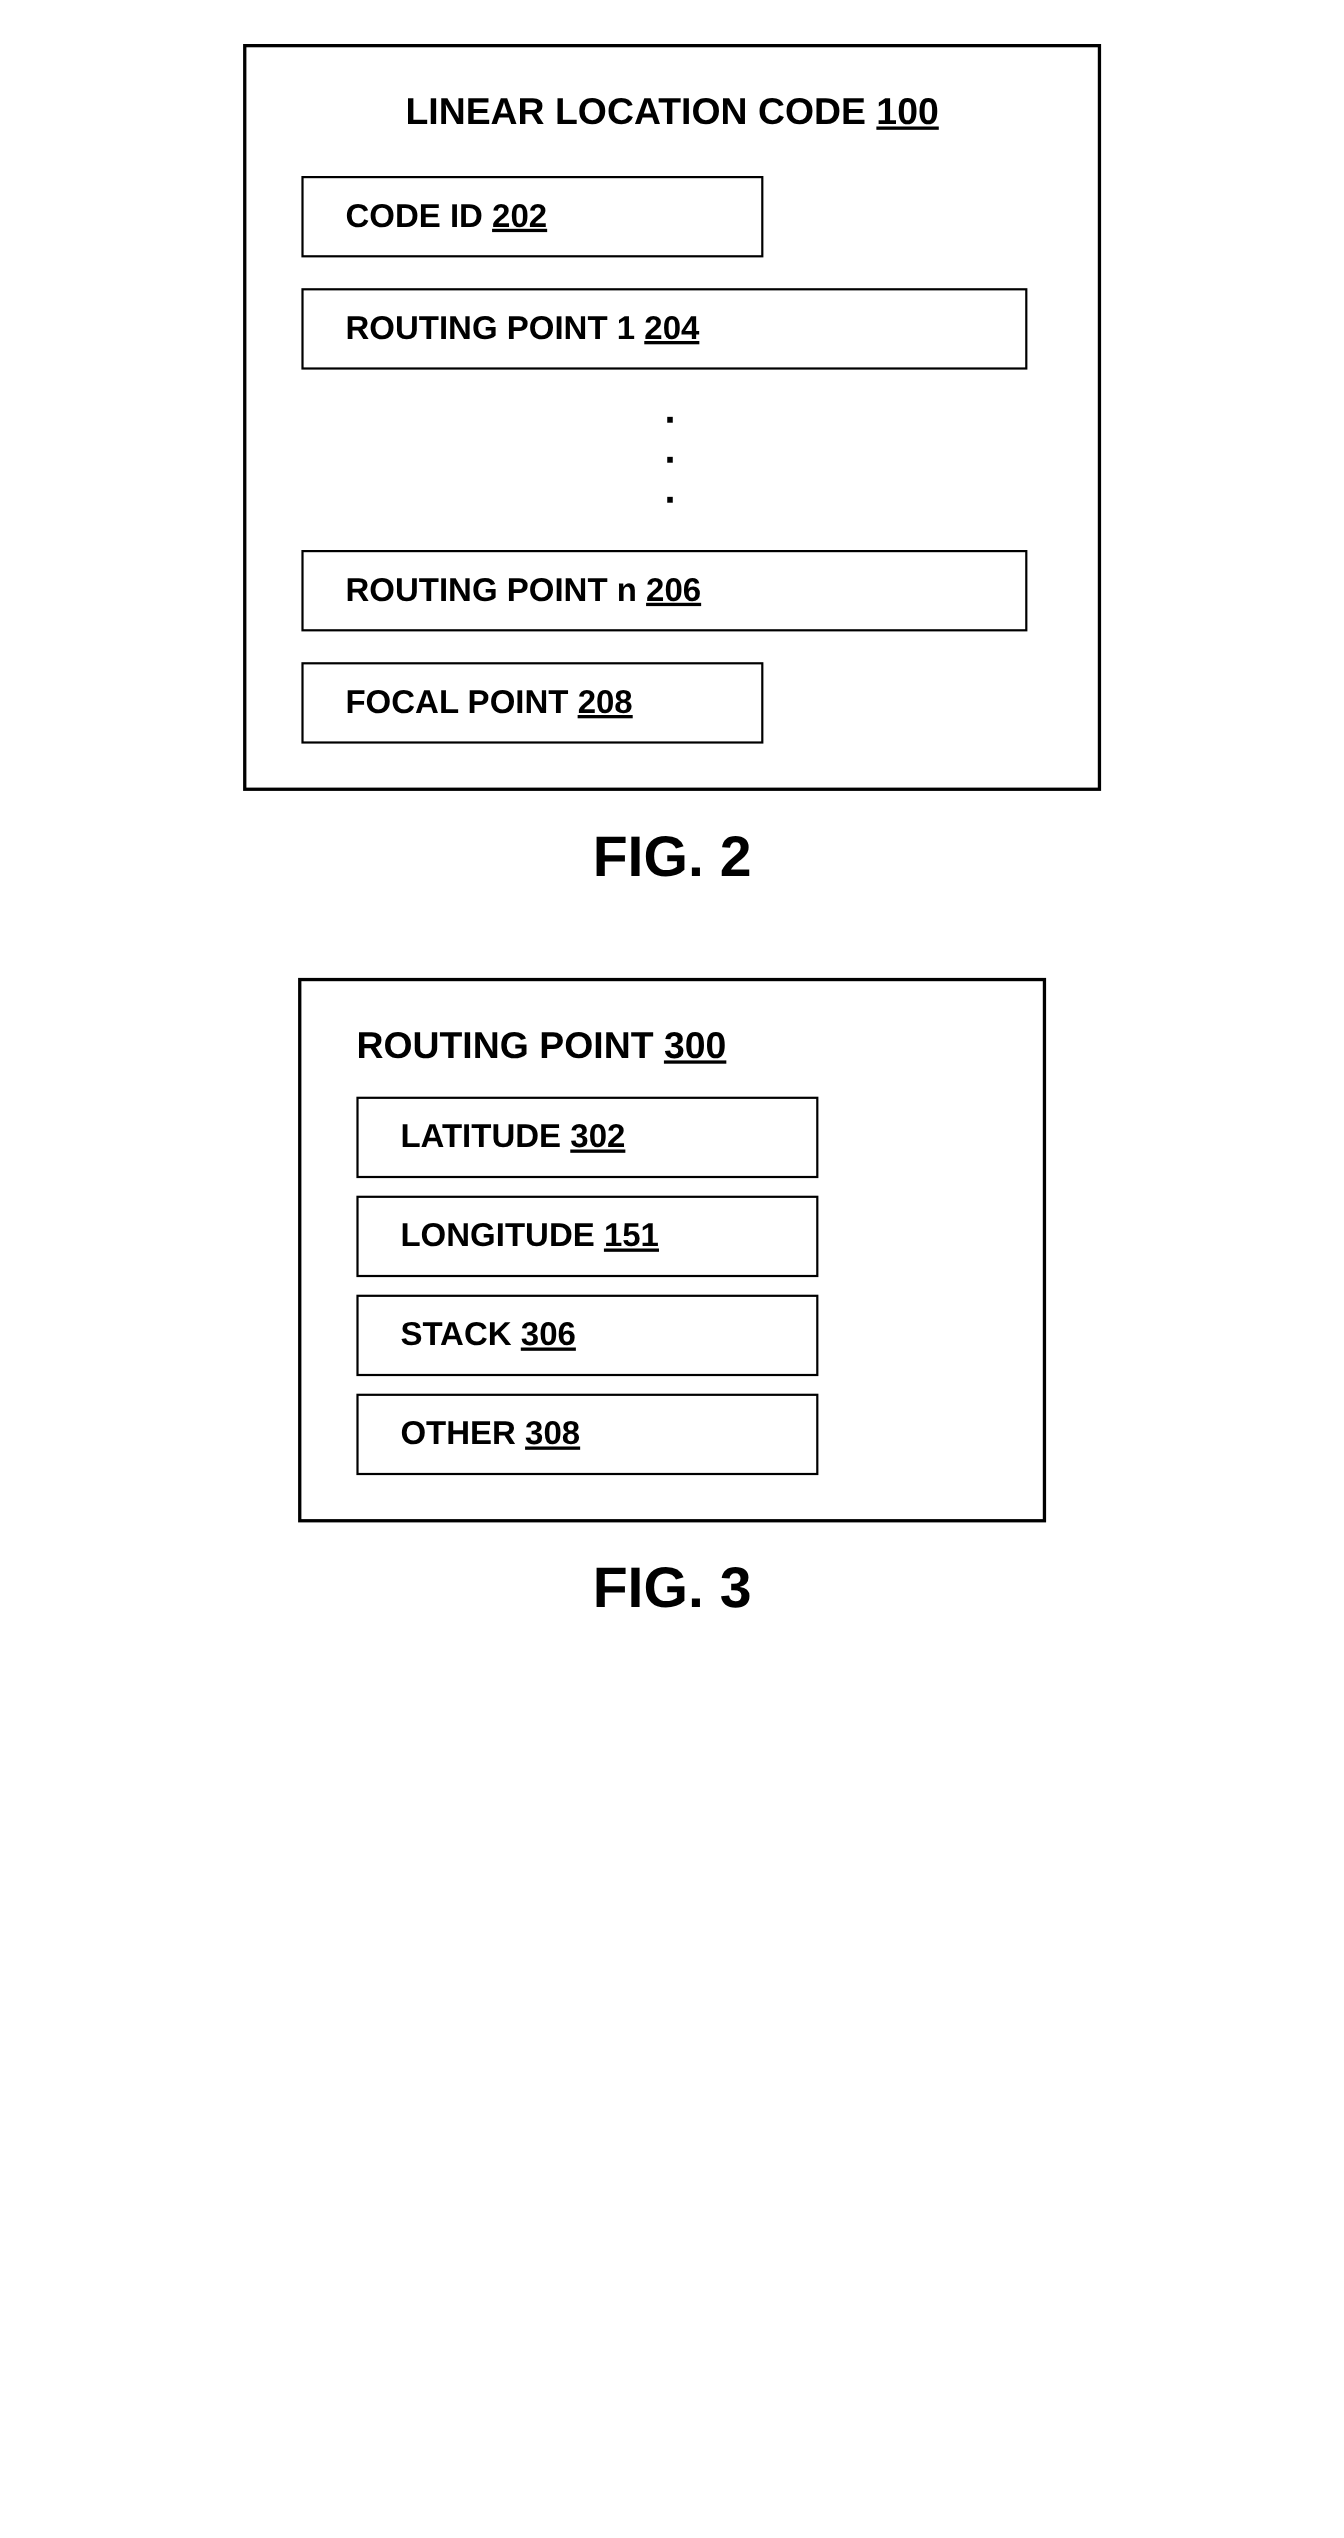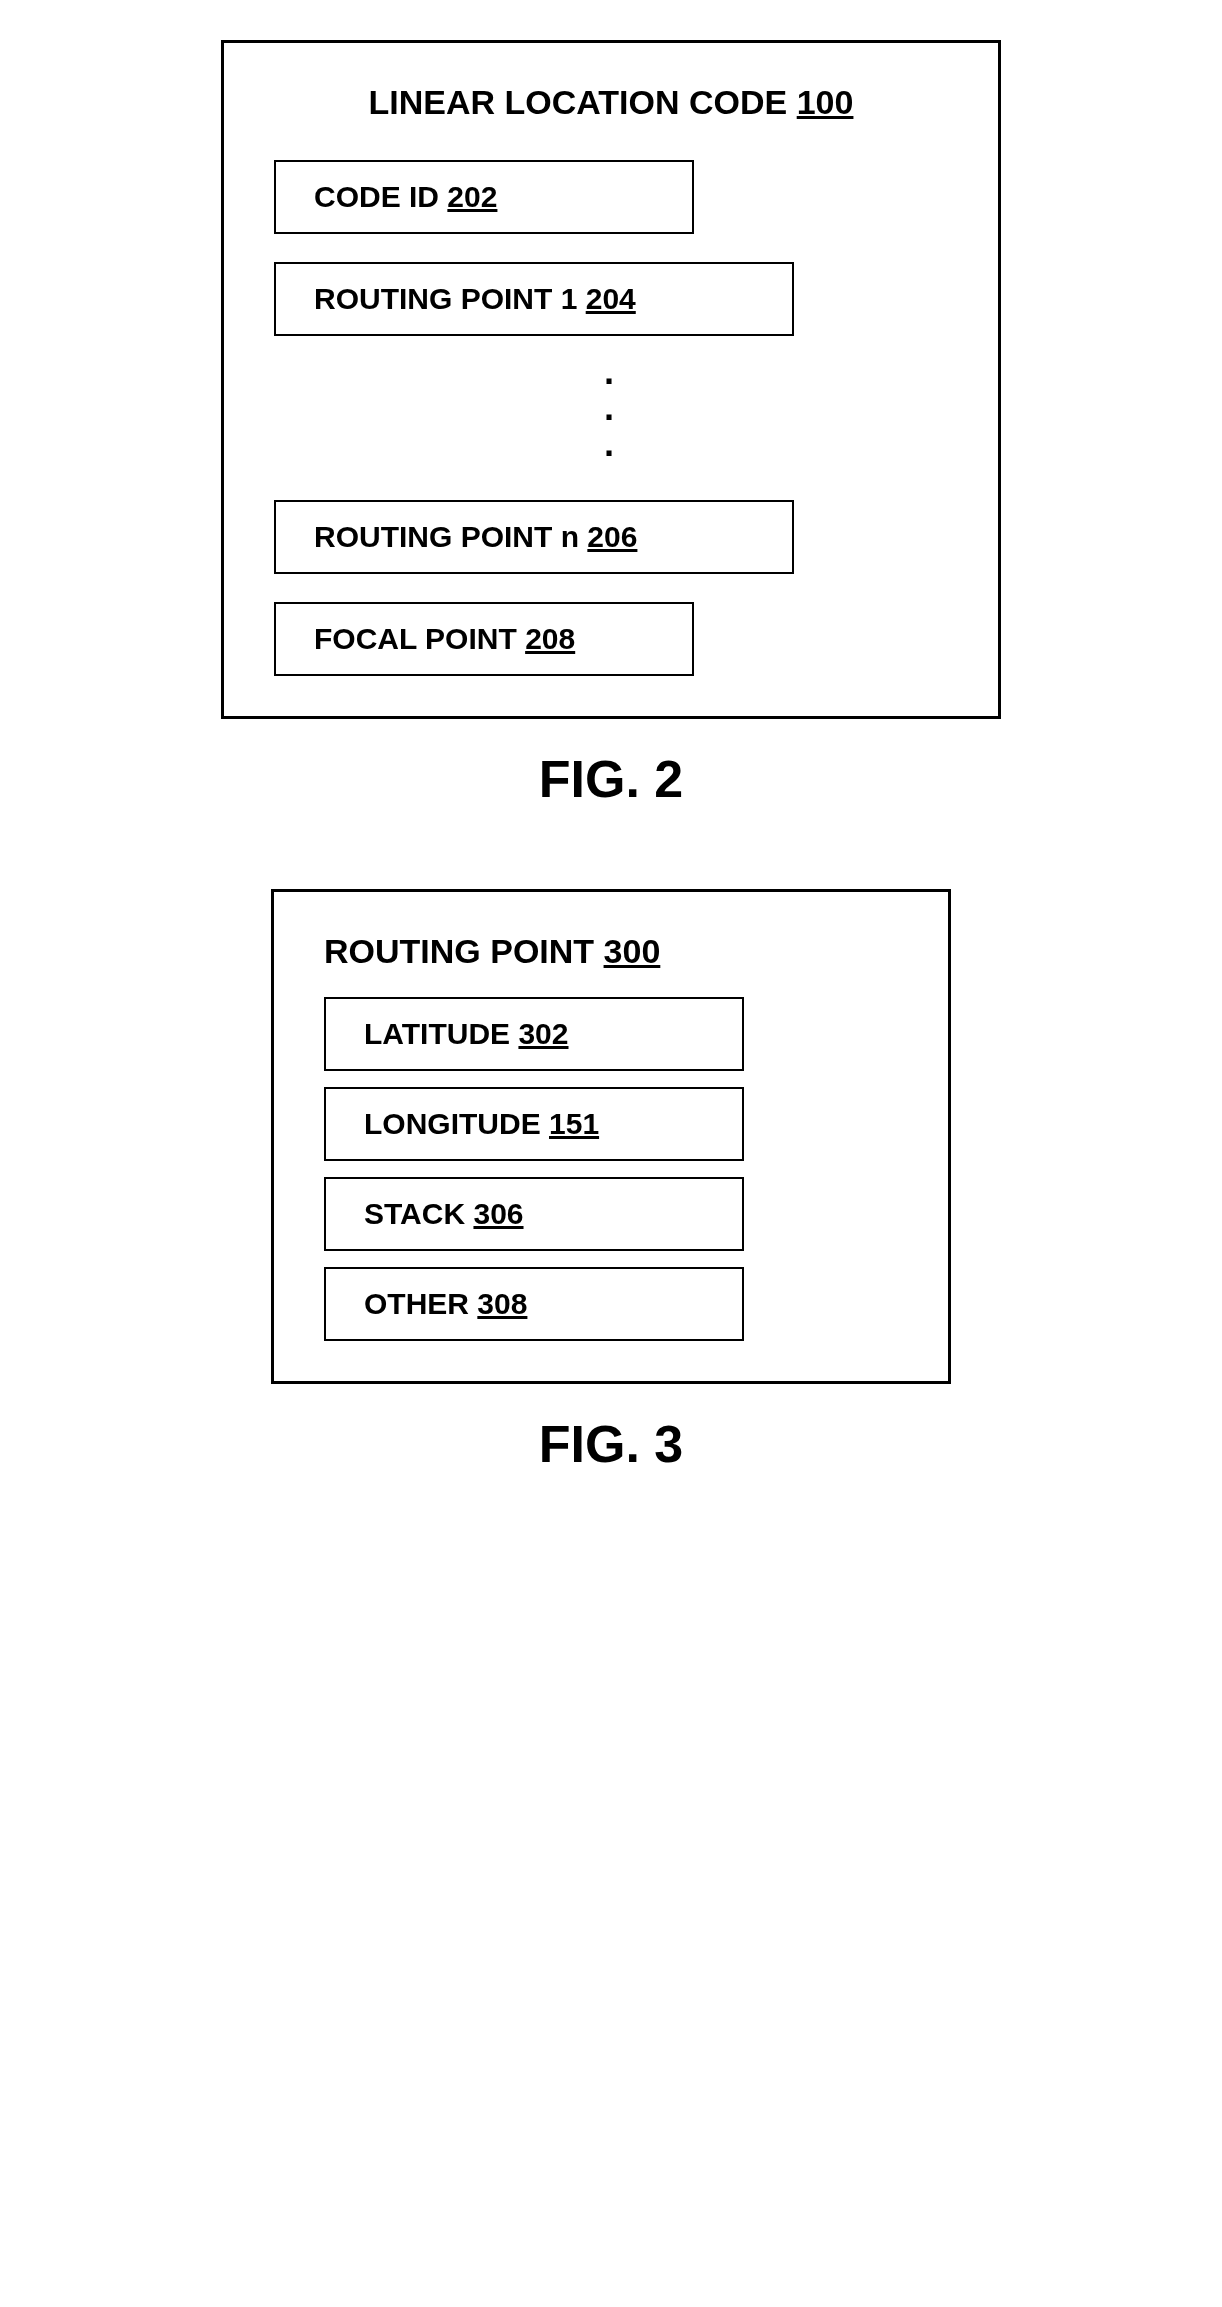--- a/index.html
+++ b/index.html
@@ -52,21 +52,21 @@
     .inner-box {
       border: 2.5px solid #000;
       padding: 18px 38px;
       font-size: 30px;
       font-weight: bold;
       color: #000;
       min-width: 420px;
     }
 
     .inner-box-wide {
-      width: 520px;
+      width: 660px;
     }
 
     .inner-box .ref-num {
       text-decoration: underline;
     }
 
     .ellipsis {
       font-size: 36px;
       font-weight: bold;
       color: #000;

